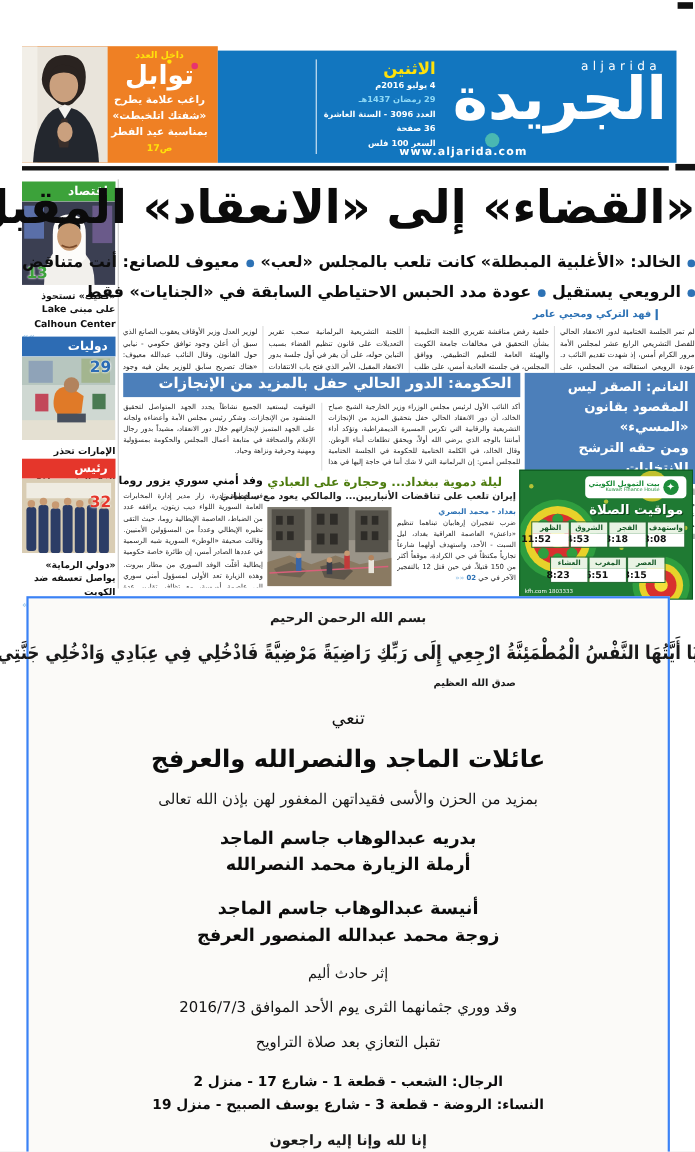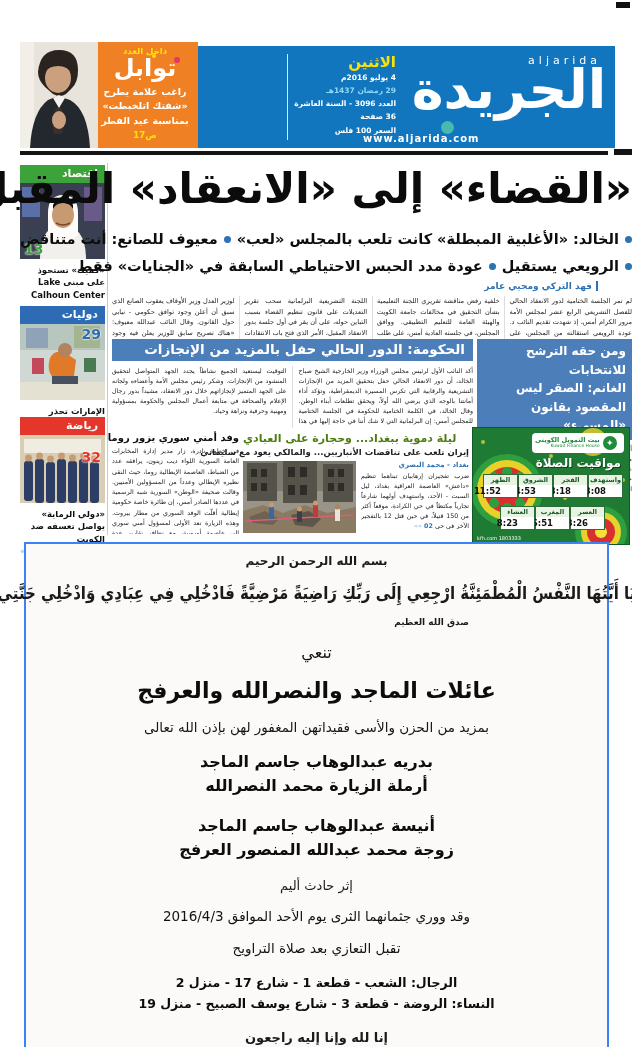--- a/index.html
+++ b/index.html
@@ -206,21 +206,21 @@
         <rect x="12" y="34" width="12" height="16" fill="#c2485a"></rect>
           <rect x="64" y="34" width="12" height="14" fill="#4a7a52"></rect>
       </svg>
       <span class="side-num" style="right:4px;top:2px;color:#2d6cb4;">29</span>
     </div>
     <div class="side-caption">الإمارات تحذر مواطنيها من ارتداء الزي الرسمي لدى السفر</div>
     <div class="side-more">««</div>
   </div>
 
   <div class="side-section" style="top:417px;">
-    <div class="side-header" style="background:#e5362b;">رياضة</div>
+    <div class="side-header" style="background:#e5362b;">رئيس</div>
     <div class="side-photo" style="height:68px;">
       <svg viewBox="0 0 85 68" width="85" height="68">
         <rect width="85" height="68" fill="#d9cdb4"></rect>
         <rect x="4" y="4" width="77" height="14" fill="#efece2"></rect>
         <g fill="#2c3d66">
           <rect x="4" y="26" width="9" height="40" rx="3"></rect>
             <rect x="15" y="24" width="9" height="44" rx="3"></rect>
           <rect x="26" y="27" width="9" height="41" rx="3"></rect>
             <rect x="37" y="24" width="9" height="44" rx="3"></rect>
           <rect x="48" y="26" width="9" height="42" rx="3"></rect>
@@ -262,22 +262,22 @@
 
   <div class="abs" id="lead-byline">فهد التركي ومحيي عامر</div>
 
   <div class="abs smallbody" id="lead-body">
     <span>لم تمر الجلسة الختامية لدور الانعقاد الحالي للفصل التشريعي الرابع عشر لمجلس الأمة مرور الكرام أمس، إذ شهدت تقديم النائب د. عودة الرويعي استقالته من المجلس، على خلفية رفض مناقشة تقريري اللجنة التعليمية بشأن التحقيق في مخالفات جامعة الكويت والهيئة العامة للتعليم التطبيقي. ووافق المجلس، في جلسته العادية أمس، على طلب اللجنة التشريعية البرلمانية سحب تقرير التعديلات على قانون تنظيم القضاء بسبب التباين حوله، على أن يقر في أول جلسة بدور الانعقاد المقبل، الأمر الذي فتح باب الانتقادات لوزير العدل وزير الأوقاف يعقوب الصانع الذي سبق أن أعلن وجود توافق حكومي - نيابي حول القانون. وقال النائب عبدالله معيوف: «هناك تصريح سابق للوزير يعلن فيه وجود تفاهم حكومي ونيابي حول المشروع، واليوم (أمس) يؤكد وجود تباين»، واصفاً تصريحات الصانع بالمتناقضة. ورد الوزير بالقول إن المستشار بدر المسعد (ممثل المجلس الأعلى للقضاء) هو من أكد وجود توافق حكومي - نيابي على المشروع. وكان المجلس أقر في جلسته الحساب الختامي وميزانية هيئة مكافحة الفساد، كما وافق على تعديل الاعتمادات بين أبواب ميزانية الوزارات </span>
     
   </div>
 
   <div class="abs" id="ghanim">
     <div id="ghanim-hl">
+      <div>الغانم: الصقر ليس المقصود بقانون «المسيء»</div>
       <div>ومن حقه الترشح للانتخابات</div>
-      <div>الغانم: الصقر ليس المقصود بقانون «المسيء»</div>
     </div>
     <div class="smallbody" id="ghanim-body">
       <span>أكد رئيس مجلس الأمة مرزوق الغانم، في تصريح عقب جلسة أمس، أن «من حق الأخ محمد الصقر الترشح في الانتخابات المقبلة، والتنافس على رئاسة المجلس إذا أراد ذلك، وليس هو المقصود بالقانون الذي تم إقراره، وليس مرزوق الغانم هو الذي يمنع أحداً من الترشح». وفي كلمته بالجلسة الختامية، قال الغانم إن «خط التعاون بين الحكومة والمجلس مفتوح، مما أسفر عن تراجع ملاحظات ديوان المحاسبة بشأن مكامن الهدر المالي إلى أقل من النصف». واستعرض الغانم التشريعات والقوانين التي أقرها المجلس </span>
       
     </div>
   </div>
 
   <div class="abs" id="gov">
     <div id="gov-hl">الحكومة: الدور الحالي حفل بالمزيد من الإنجازات</div>
     <div class="smallbody" id="gov-body">أكد النائب الأول لرئيس مجلس الوزراء وزير الخارجية الشيخ صباح الخالد، أن دور الانعقاد الحالي حفل بتحقيق المزيد من الإنجازات التشريعية والرقابية التي تكرس المسيرة الديمقراطية، وتؤكد أداء أمانتنا بالوجه الذي يرضي الله أولاً، ويحقق تطلعات أبناء الوطن. وقال الخالد، في الكلمة الختامية للحكومة في الجلسة الختامية للمجلس أمس: إن البرلمانية التي لا شك أننا في حاجة إليها في هذا التوقيت ليستعيد الجميع نشاطاً يجدد الجهد المتواصل لتحقيق المنشود من الإنجازات. وشكر رئيس مجلس الأمة وأعضاءه ولجانه على الجهد المتميز لإنجازاتهم خلال دور الانعقاد، مشيداً بدور رجال الإعلام والصحافة في متابعة أعمال المجلس والحكومة بمسؤولية ومهنية وحرفية ونزاهة وحياد.</div>
@@ -403,21 +403,21 @@
           <div class="kfh-val">4:53</div>
         </div>
       <div class="kfh-cell">
           <div class="kfh-lab">الظهر</div>
           <div class="kfh-val">11:52</div>
         </div>
     </div>
     <div class="kfh-table" style="top:78px;right:24px;">
       <div class="kfh-cell">
           <div class="kfh-lab">العصر</div>
-          <div class="kfh-val">3:26</div>
+          <div class="kfh-val">3:15</div>
         </div>
       <div class="kfh-cell">
           <div class="kfh-lab">المغرب</div>
           <div class="kfh-val">6:51</div>
         </div>
       <div class="kfh-cell">
           <div class="kfh-lab">العشاء</div>
           <div class="kfh-val">8:23</div>
         </div>
     </div>
@@ -433,21 +433,21 @@
     <div class="ob-intro">بمزيد من الحزن والأسى فقيداتهن المغفور لهن بإذن الله تعالى</div>
     <div class="ob-name">
       <div>بدريه عبدالوهاب جاسم الماجد</div>
       <div>أرملة الزيارة محمد النصرالله</div>
     </div>
     <div class="ob-name">
       <div>أنيسة عبدالوهاب جاسم الماجد</div>
       <div>زوجة محمد عبدالله المنصور العرفج</div>
     </div>
     <div class="ob-cause">إثر حادث أليم</div>
-    <div class="ob-burial">وقد ووري جثمانهما الثرى يوم الأحد الموافق 2016/4/3</div>
+    <div class="ob-burial">وقد ووري جثمانهما الثرى يوم الأحد الموافق 2016/7/3</div>
     <div class="ob-cond">تقبل التعازي بعد صلاة التراويح</div>
     <div class="ob-loc">
       <div>الرجال: الشعب - قطعة 1 - شارع 17 - منزل 2</div>
       <div>النساء: الروضة - قطعة 3 - شارع يوسف الصبيح - منزل 19</div>
     </div>
     <div class="ob-callig ob-closing">إنا لله وإنا إليه راجعون</div>
   </div>
 
 </div>
 

